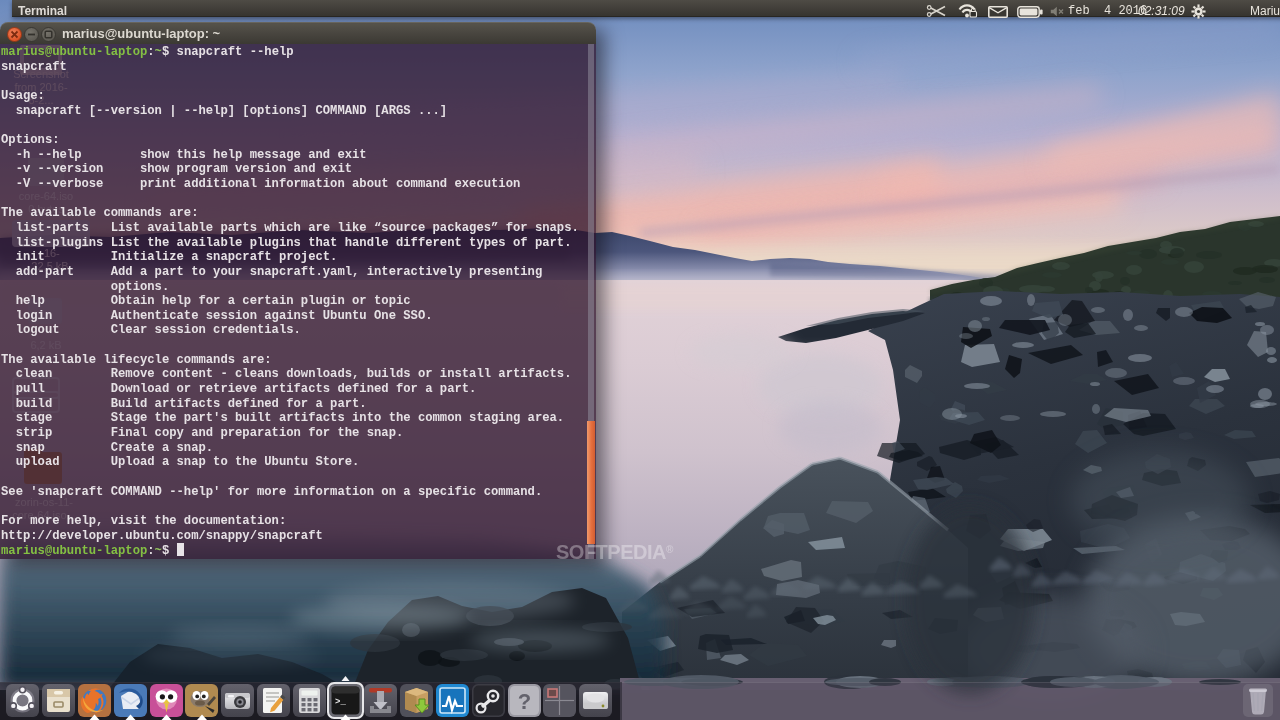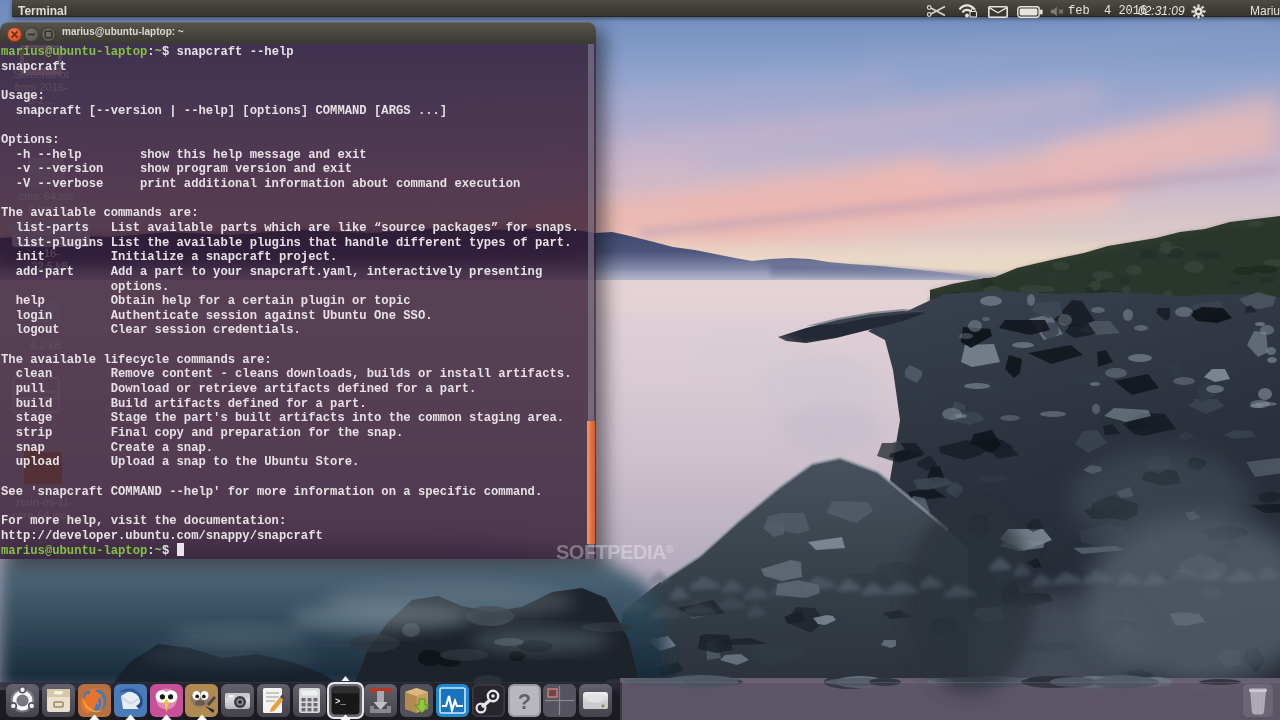--- a/index.html
+++ b/index.html
@@ -10,21 +10,21 @@
     background:linear-gradient(#4e4b45,#403d38 60%,#36342f);
     border-bottom:1px solid #282622;box-sizing:border-box;z-index:50;box-shadow:0 2px 4px rgba(20,20,30,0.45);}
   #panel .appname{left:6px;top:4px;color:#dfdbd6;font-weight:bold;font-size:12px;}
   #panel .ptxt{color:#e8e4dc;font-size:12px;top:4px;white-space:nowrap;}
   
   #term{left:0px;top:22px;width:596px;height:537px;z-index:30;
     border-radius:8px 8px 0 0;box-shadow:9px 7px 18px rgba(10,8,16,0.5);}
   #titlebar{left:0;top:0;width:596px;height:22px;
     background:linear-gradient(#56534b,#47443e 55%,#3b3933);
     border-radius:8px 8px 0 0;border-top:1px solid #6a675e;box-sizing:border-box;}
-  #titlebar .title{left:62px;top:3px;color:#dcd8d0;font-weight:bold;font-size:10px;}
+  #titlebar .title{left:62px;top:3px;color:#dcd8d0;font-weight:bold;font-size:13px;}
   .wbtn{top:4px;width:13px;height:13px;border-radius:50%;}
   #btnclose{left:7px;background:radial-gradient(circle at 40% 35%,#f0815a,#dd5427 70%);border:1px solid #9c3a18;}
   #btnmin{left:24px;background:radial-gradient(circle at 40% 35%,#75726a,#5e5b54 70%);border:1px solid #3a3833;}
   #btnmax{left:41px;background:radial-gradient(circle at 40% 35%,#75726a,#5e5b54 70%);border:1px solid #3a3833;}
   .glyph{position:absolute;left:0;top:0;width:13px;height:13px;}
   #termbody{left:0;top:22px;width:596px;height:515px;background:rgba(42,15,39,0.745);}
   #termtext{left:1px;top:1px;margin:0;font-family:"Liberation Mono",monospace;
     font-size:12.2px;line-height:14.66px;color:#e6e1e5;white-space:pre;font-weight:bold;}
   #termtext .g{color:#84c043;font-weight:bold;}
   #termtext .t{color:#8fc05c;font-weight:bold;}

